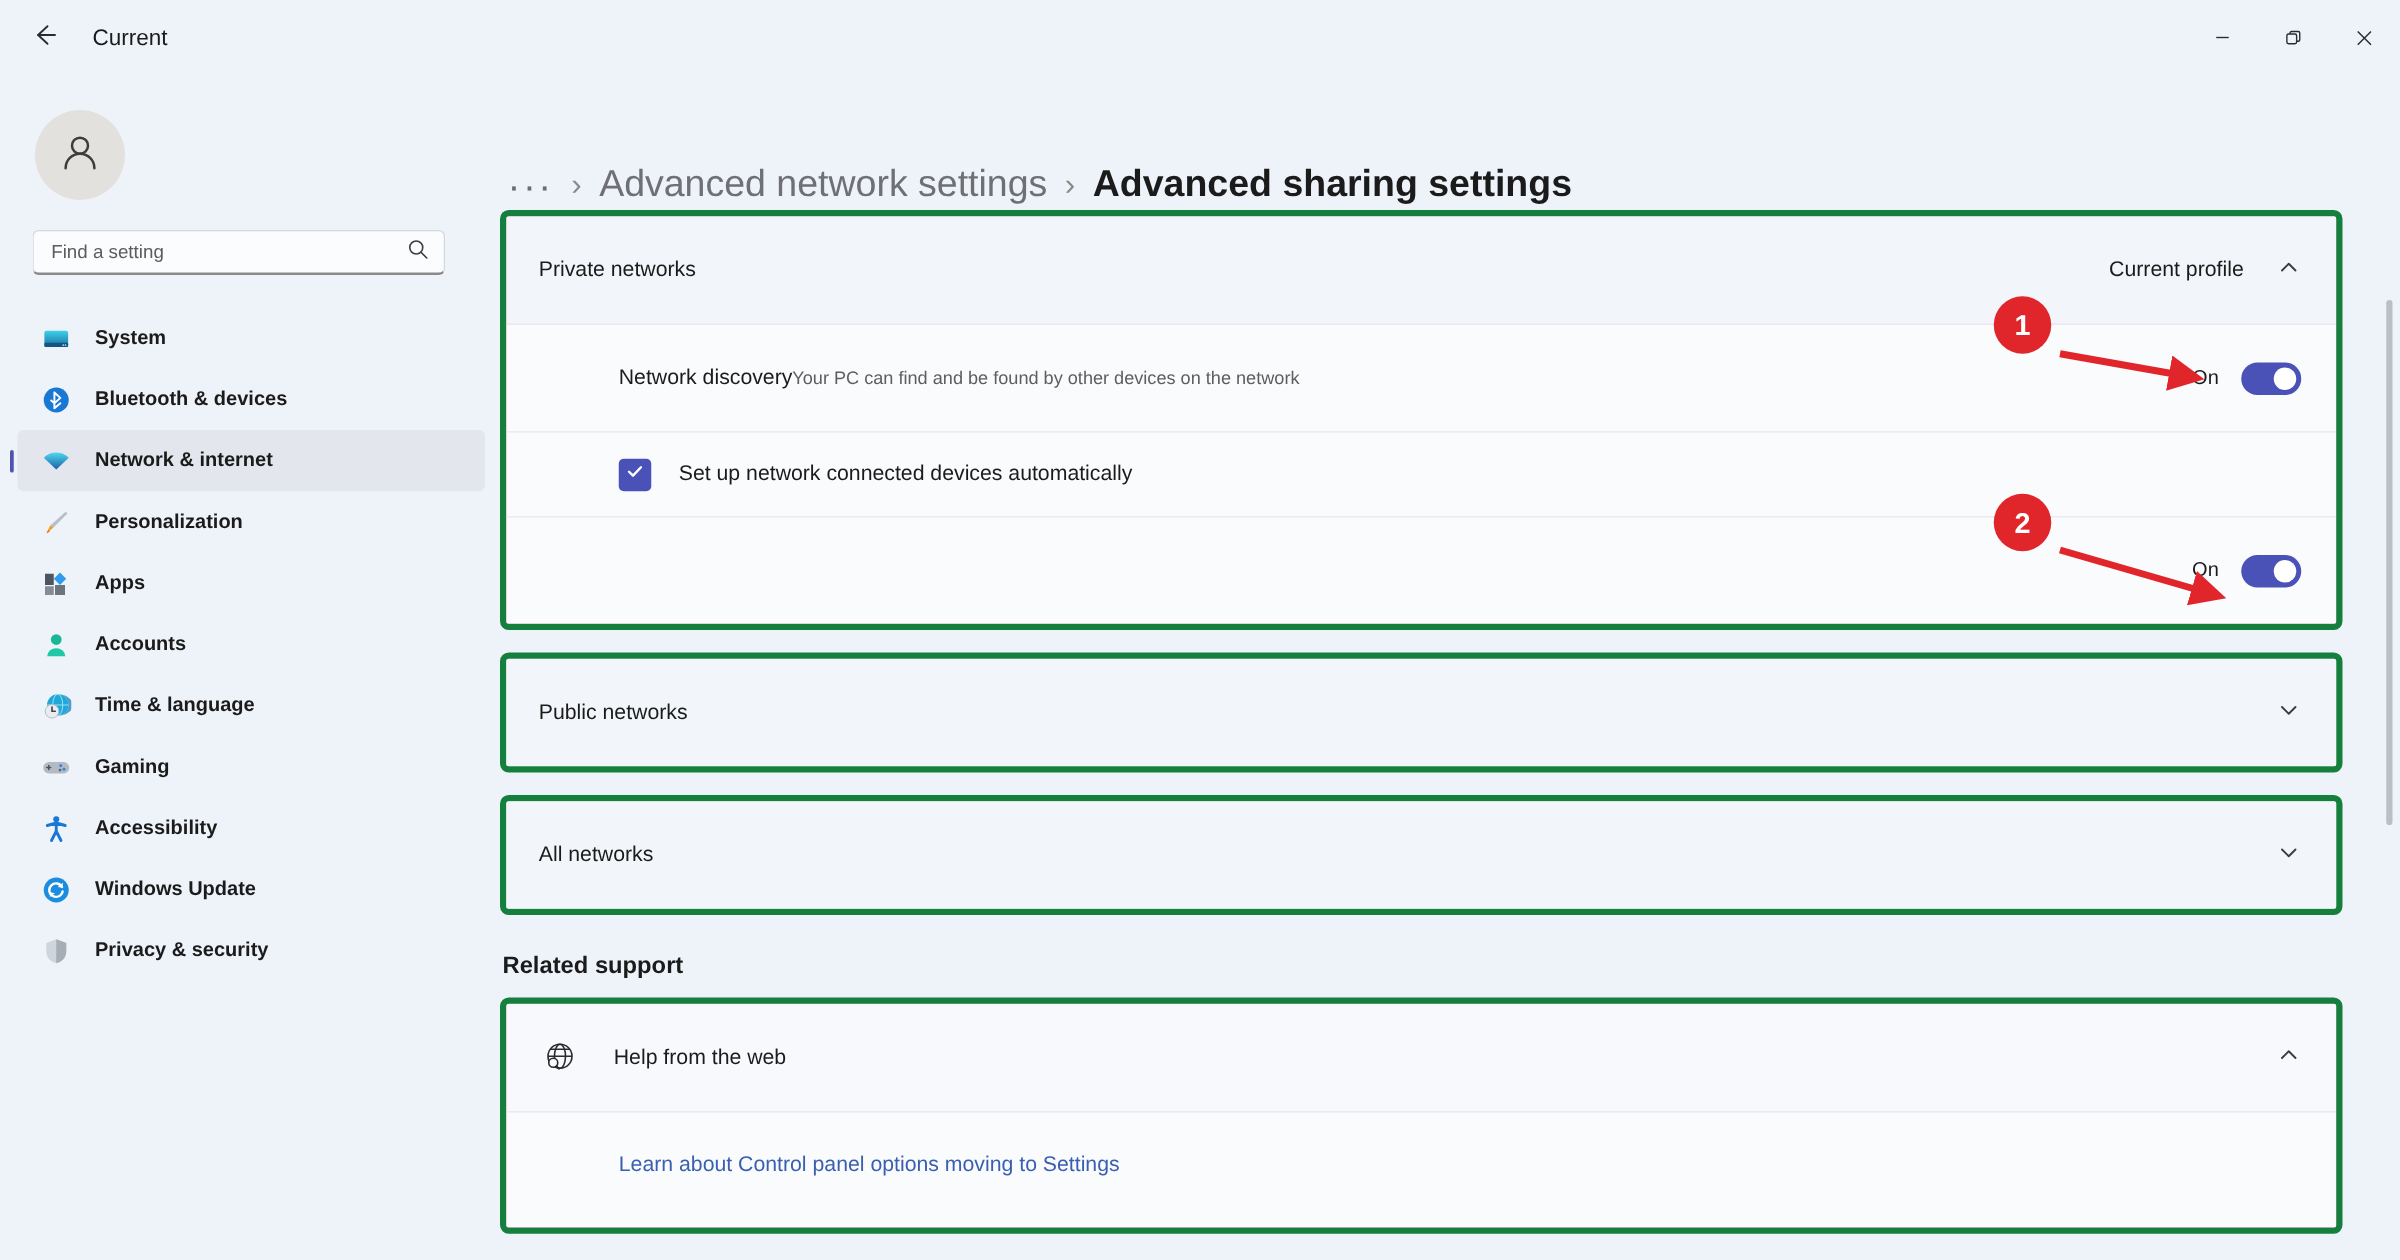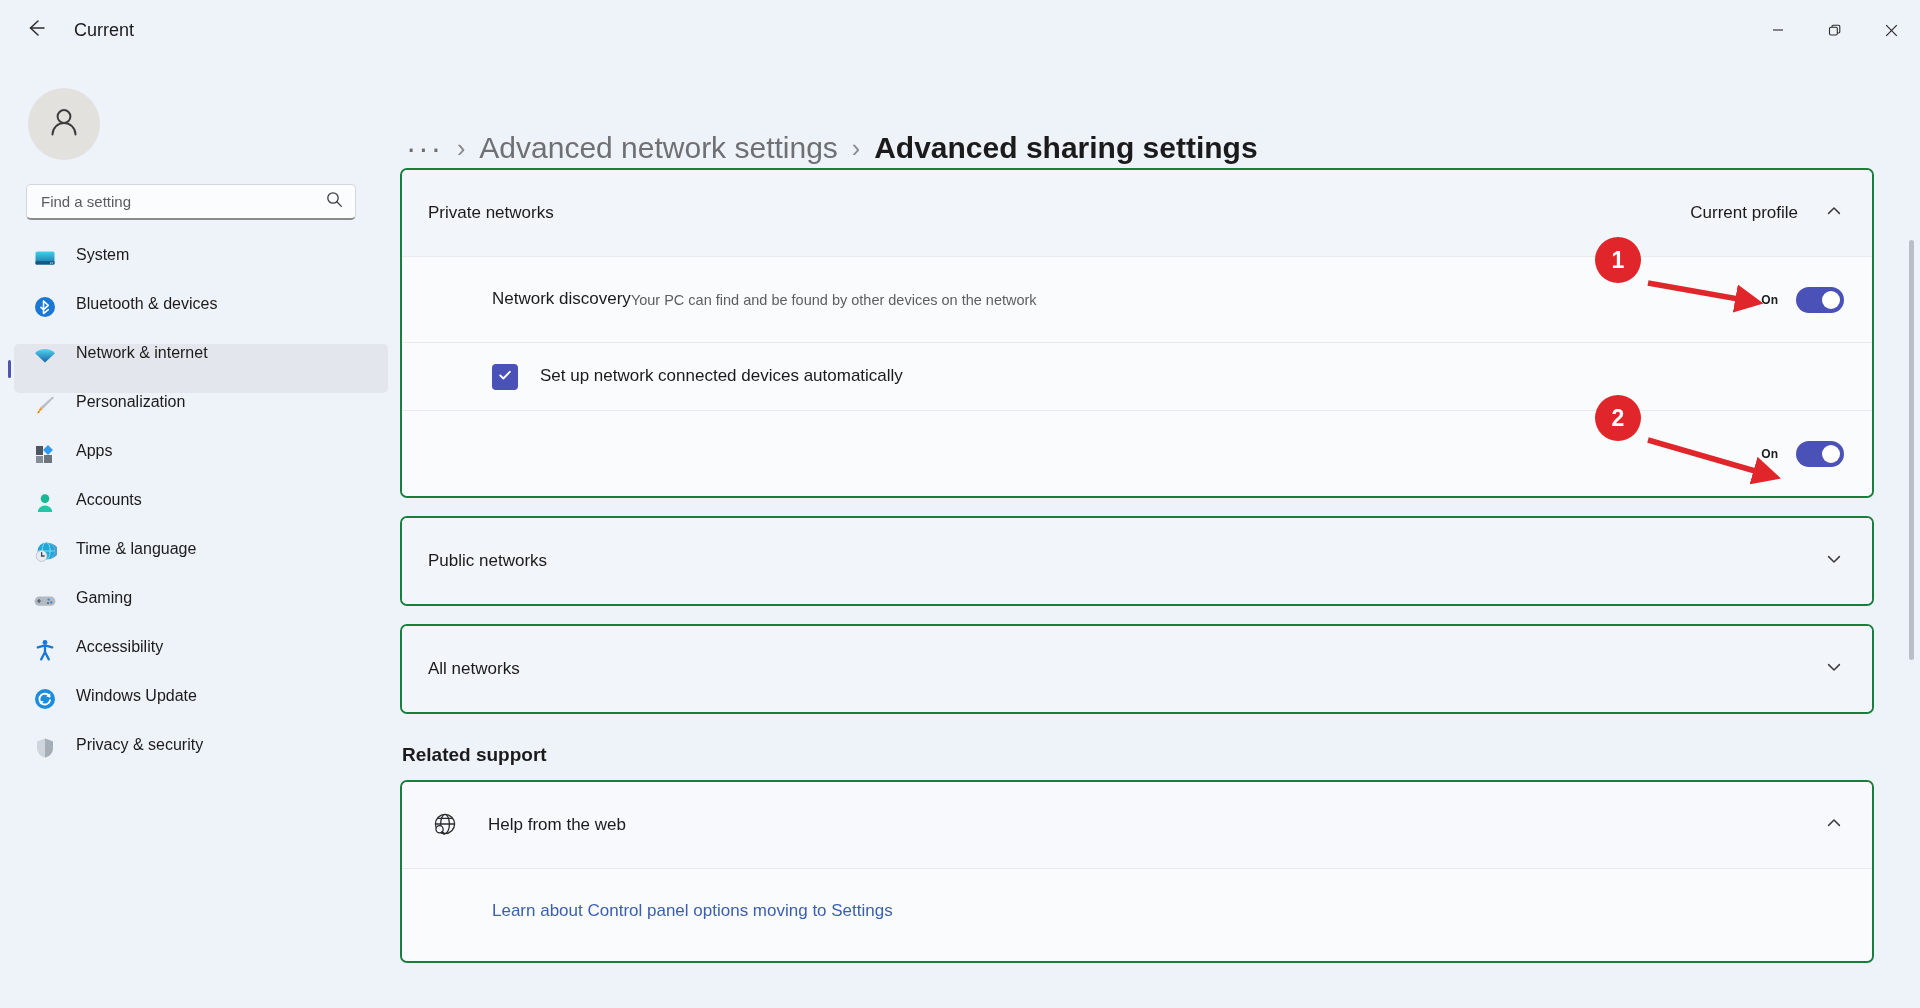--- a/index.html
+++ b/index.html
@@ -59,23 +59,23 @@
   .search-box input {
     flex: 1; border: none; outline: none; background: transparent;
     font-family: "Liberation Sans", sans-serif;
     font-size: 15px; color: #1b1b1b;
   }
   .search-box input::placeholder { color: #5c5c5c; }
 
   .navlist { margin-top: 26px; }
   .navitem {
     height: 49px; margin: 0 12px 0 14px;
-    display: flex; align-items: flex-start;
+    display: flex; align-items: center;
     padding-left: 18px; border-radius: 5px;
-    cursor: pointer; position: relative;
+    cursor: pointer; position: relative; font-weight: bold;
   }
   .navitem.active { background: #e3e7ed; }
   .navitem.active::before {
     content: ""; position: absolute; left: -6px; top: 50%;
     transform: translateY(-50%);
     width: 3px; height: 18px; border-radius: 2px; background: #4f54b3;
   }
   .navicon {
     width: 26px; height: 24px; flex: 0 0 26px;
     display: flex; align-items: center; justify-content: center;
@@ -97,21 +97,21 @@
     padding: 68px 0 0 6px;
     height: 108px;
   }
   .crumb-dots { font-size: 31px; color: #6d6d6d; letter-spacing: 2px; cursor: pointer; line-height: 1; }
   .crumb-sep { font-size: 25px; color: #8a8a8a; margin: 0 14px; font-weight: 300; }
   .crumb-link { font-size: 30px; color: #6f7073; cursor: pointer; }
   .crumb-current { font-size: 30px; color: #1b1b1b; font-weight: bold; }
 
   .card {
     background: #f9a8d4;
-    border: 2px solid #15803d;
+    border: 5px solid #15803d;
     border-radius: 7px;
     margin-bottom: 18px;
     overflow: hidden;
   }
   .card-head {
     height: 86px; display: flex; align-items: center;
     padding: 0 28px 0 26px; cursor: pointer;
     background: #f2f5f9;
   }
   .card-title { font-size: 17px; color: #1b1b1b; }
@@ -123,21 +123,21 @@
     padding: 0 28px 0 90px;
     min-height: 86px;
     background: #fafbfd;
     border-top: 1px solid #e7eaef;
   }
   .row.sub { padding-left: 90px; min-height: 68px; }
   .row-texts { display: flex; justify-content: center; }
   .row-title { font-size: 17px; color: #1b1b1b; line-height: 1.35; }
   .row-desc { font-size: 14.5px; color: #5e5e5e; margin-top: 4px; }
   .row-right { margin-left: auto; display: flex; align-items: center; }
-  .toggle-label { font-size: 12px; color: #1b1b1b; margin-right: 18px; font-weight: bold; }
+  .toggle-label { font-size: 16px; color: #1b1b1b; margin-right: 18px; }
 
   .toggle {
     width: 48px; height: 26px; border-radius: 13px;
     background: #4a52b8; position: relative; cursor: pointer;
     flex: 0 0 48px;
   }
   .toggle .knob {
     position: absolute; top: 4px; left: 26px;
     width: 18px; height: 18px; border-radius: 50%; background: #fff;
   }

